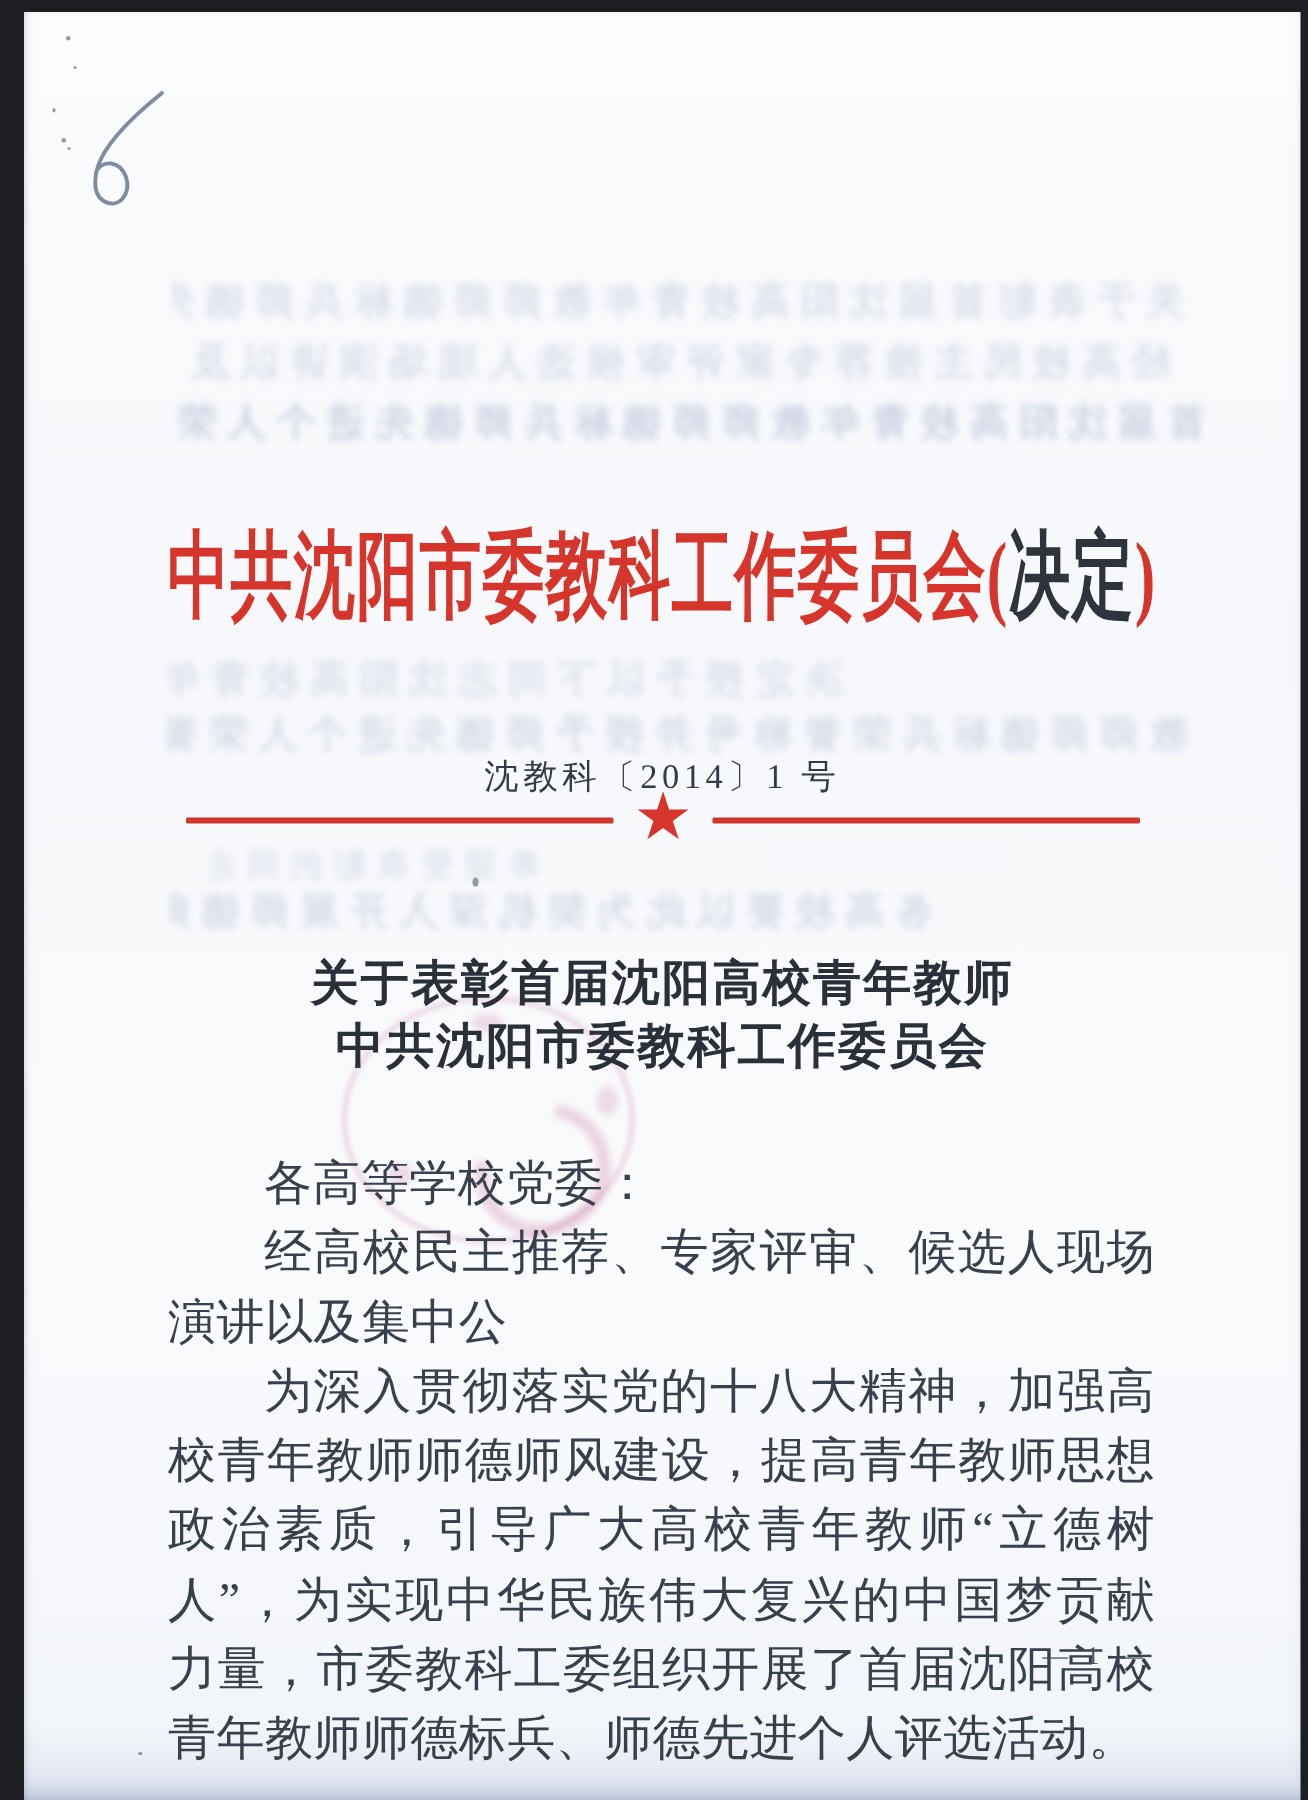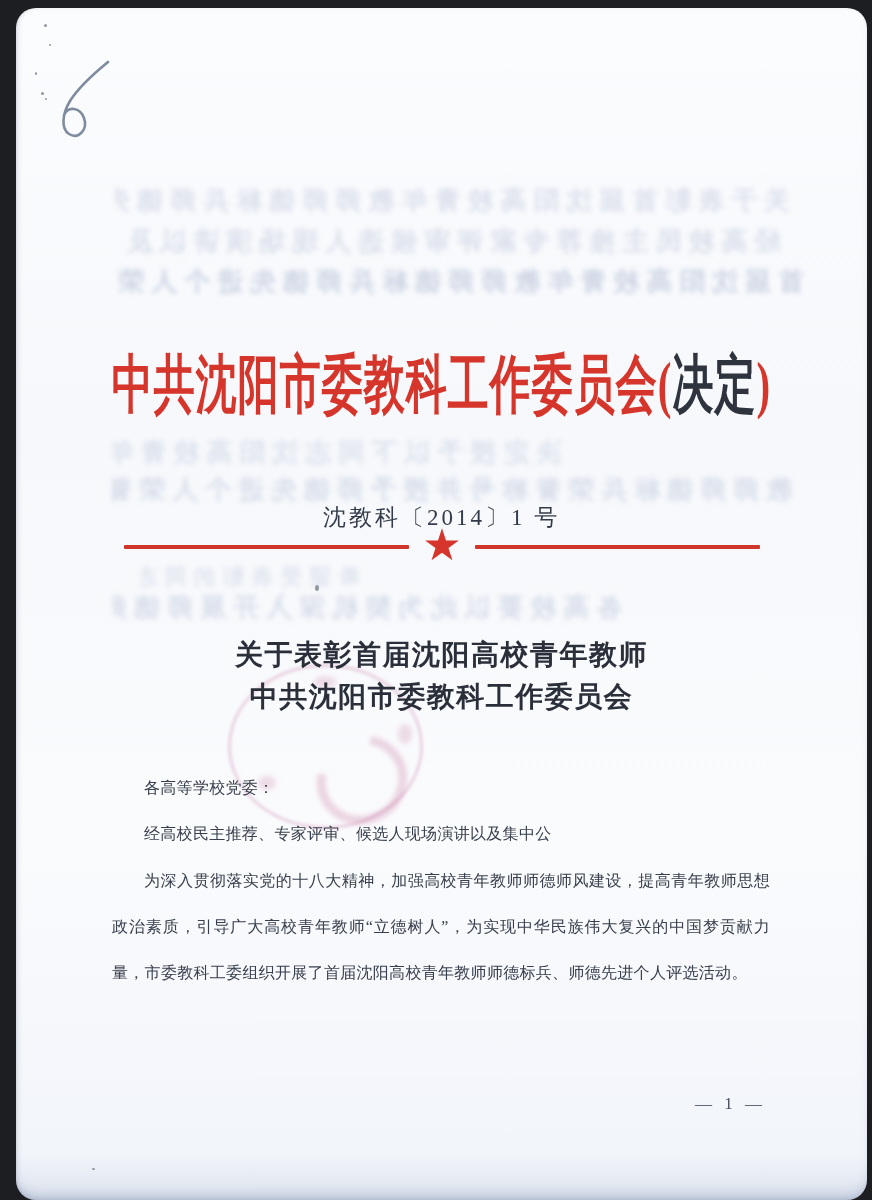--- a/index.html
+++ b/index.html
@@ -1,21 +1,21 @@
 <!DOCTYPE html>
 <html><head>
 <meta charset="utf-8">
 <style>
   html,body{margin:0;padding:0;background:#101114;}
   .scan{position:relative;width:872px;height:1200px;background:#1d1e22;overflow:hidden;
         font-family:"Liberation Serif","DejaVu Serif",serif;}
   .page{position:absolute;left:16px;top:8px;right:5px;bottom:0;
         background:linear-gradient(180deg,#fbfcfe 0%,#f6f8fb 35%,#fafbfd 70%,#f2f5fa 96%,#dde3ee 100%);
         box-shadow:inset 0 -10px 14px -8px rgba(100,120,160,.45), inset 2px 0 6px -4px rgba(60,70,90,.5);
-        overflow:hidden;border-radius:20px;}
+        overflow:hidden;}
 
   
   .handwritten{position:absolute;left:40px;top:50px;}
 
   
   .speck{position:absolute;background:#59636f;border-radius:50%;opacity:.65;}
 
   
   .bleed{position:absolute;height:32px;overflow:hidden;white-space:nowrap;
          color:#a9b4cf;font-weight:700;font-size:26px;letter-spacing:7px;
@@ -43,25 +43,25 @@
   .seal{position:absolute;left:212px;top:656px;width:195px;height:165px;pointer-events:none;}
   .seal .ring{position:absolute;inset:0;border:3px solid rgba(190,95,145,.26);border-radius:50%;
               filter:blur(1.8px);}
   .seal .inner{position:absolute;left:88px;top:72px;width:74px;height:70px;border-radius:50%;
                border:9px solid rgba(190,95,145,.24);border-top-color:transparent;
                transform:rotate(-35deg);filter:blur(2px);}
   .seal .blob{position:absolute;background:rgba(190,95,145,.2);border-radius:50%;filter:blur(2.5px);}
 
   
   .title{position:absolute;left:0;right:0;top:626px;text-align:center;
-         font-size:28px;font-weight:700;letter-spacing:1.5px;color:#2a2f3a;line-height:42px;}
+         font-size:32px;font-weight:700;letter-spacing:1.5px;color:#2a2f3a;line-height:42px;}
 
   
   .body{position:absolute;left:96px;width:658px;top:757px;
-        font-size:16px;line-height:46.3px;letter-spacing:.3px;color:#39404d;
+        font-size:32px;line-height:46.3px;letter-spacing:.3px;color:#39404d;
         text-align:justify;}
   .body p{margin:0;text-indent:2em;}
   .salutation{text-indent:0;}
 
   
   .pageno{position:absolute;top:1086px;right:101px;font-size:17px;letter-spacing:4px;
           color:#4a5160;white-space:nowrap;}
 </style>
 </head>
 <body>

